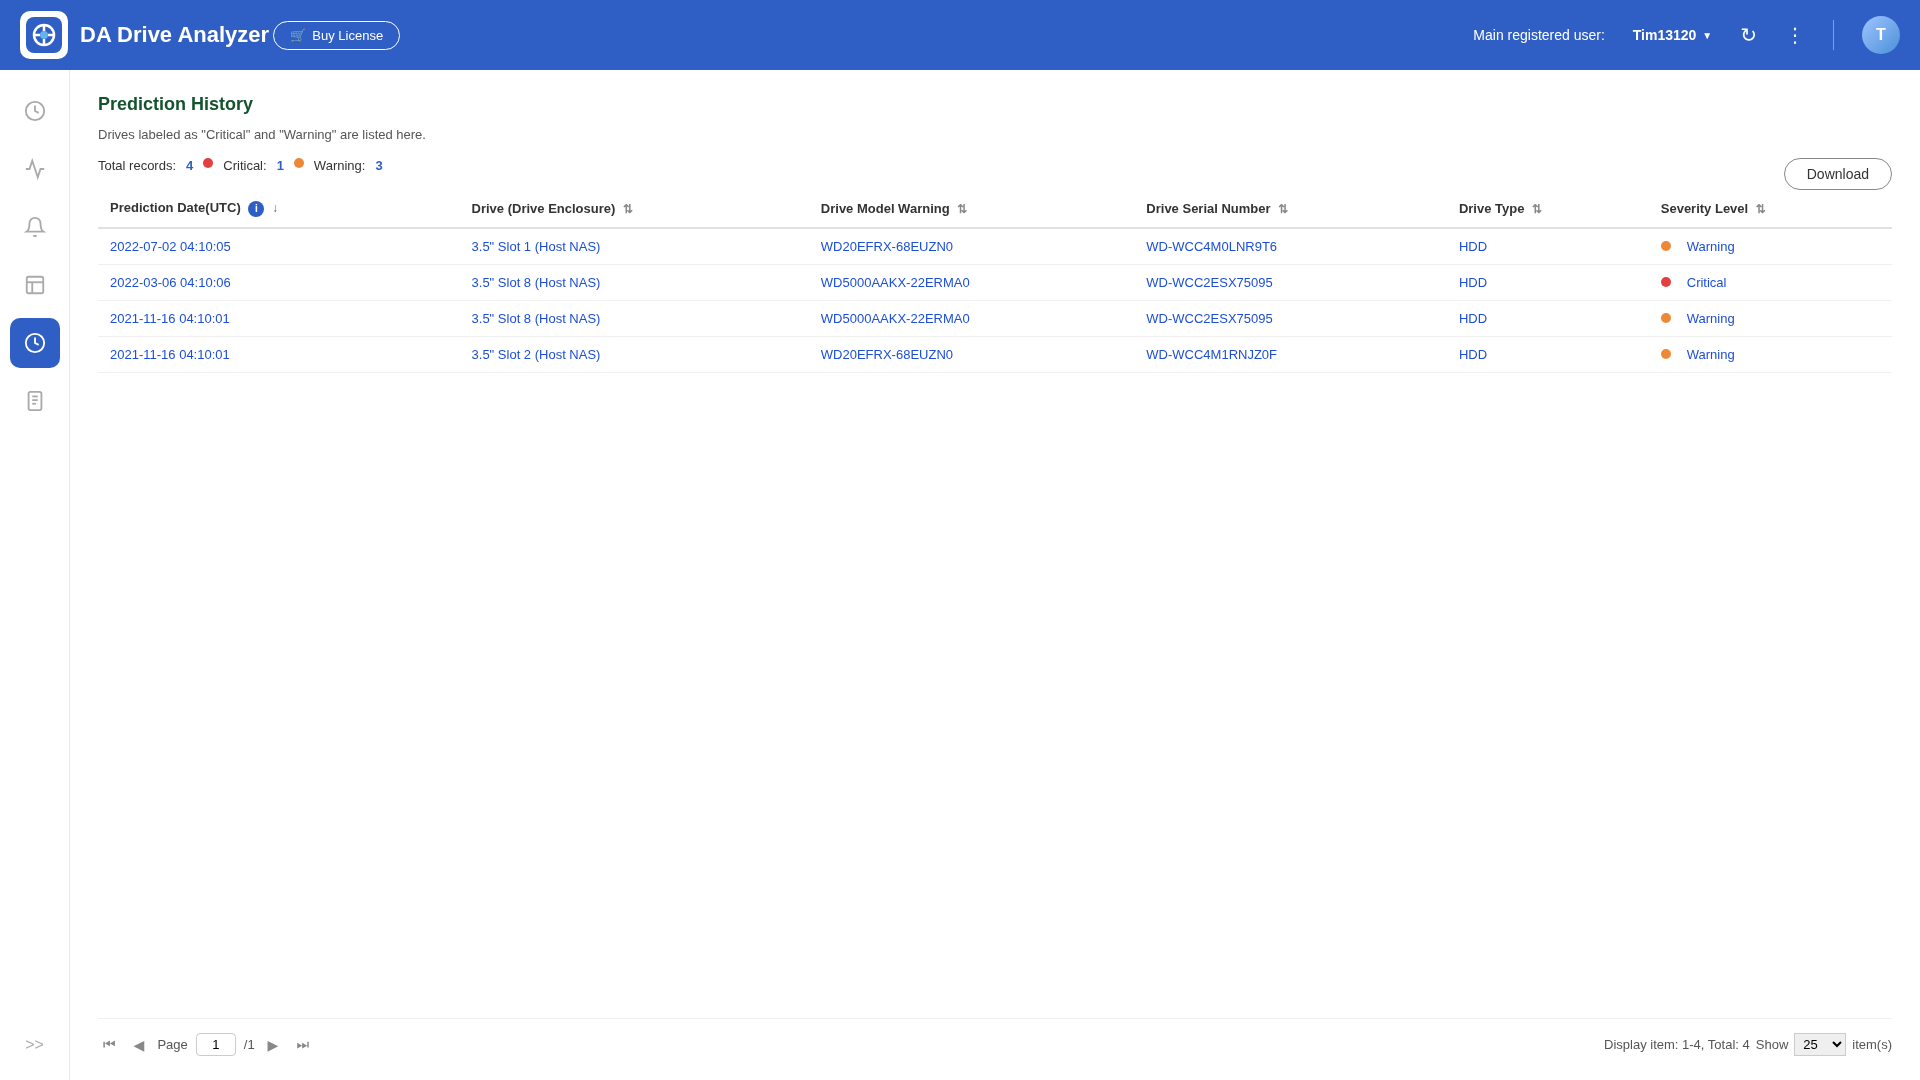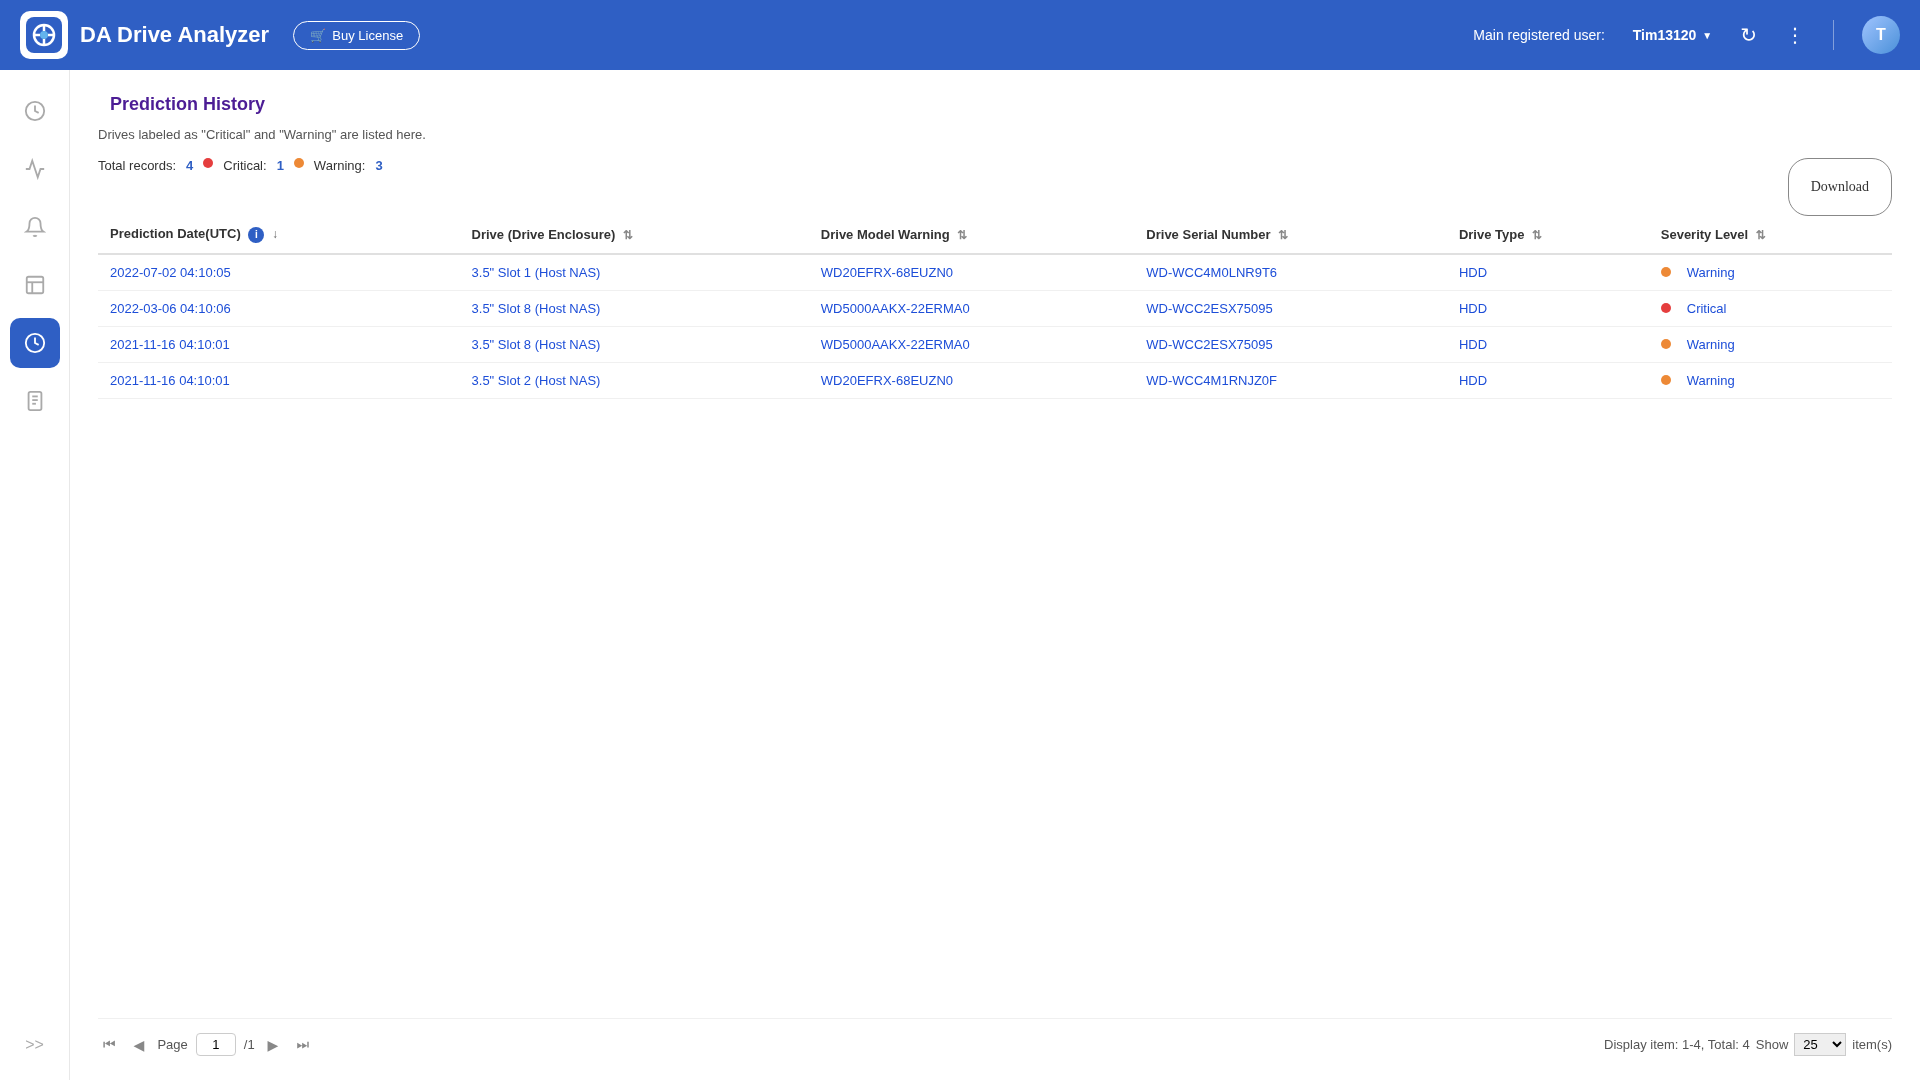--- a/index.html
+++ b/index.html
@@ -23,21 +23,21 @@
       align-items: center;
       justify-content: center;
       margin-right: 12px;
       flex-shrink: 0;
     }
     .header-logo svg { width: 36px; height: 36px; }
     .header-title {
       color: white;
       font-size: 22px;
       font-weight: 600;
-      margin-right: 24px;
+      margin-right: 4px;
     }
     .buy-license-btn {
       border: 1.5px solid white;
       border-radius: 20px;
       color: white;
       background: transparent;
       padding: 6px 16px;
       font-size: 13px;
       cursor: pointer;
       display: flex;
@@ -112,23 +112,22 @@
       background: white;
       padding: 24px 28px;
       overflow: auto;
       display: flex;
       flex-direction: column;
     }
 
     .page-title {
       font-size: 18px;
       font-weight: 600;
-      color: #4c1d95;
+      color: #14532d;
       margin-bottom: 12px;
-      margin-left: 12px;
     }
     .subtitle {
       font-size: 13px;
       color: #555;
       margin-bottom: 16px;
     }
 
     .summary-bar {
       display: flex;
       margin-bottom: 0;
@@ -140,24 +139,23 @@
     .dot { width: 10px; height: 10px; border-radius: 50%; display: inline-block; }
     .dot-red { background: #e53e3e; }
     .dot-orange { background: #ed8936; }
 
     .download-btn {
       margin-left: auto;
       border: 1.5px solid #888;
       border-radius: 20px;
       background: white;
       color: #333;
-      padding: 20px 22px;
+      padding: 7px 22px;
       font-size: 14px;
       cursor: pointer;
-      font-family: Liberation Serif, serif;
     }
 
     
     .table-container { overflow-x: auto; flex: 1; }
     table { width: 100%; border-collapse: collapse; }
     thead tr { border-bottom: 2px solid #e0e0e0; }
     thead th {
       padding: 10px 12px;
       text-align: left;
       font-weight: 600;

